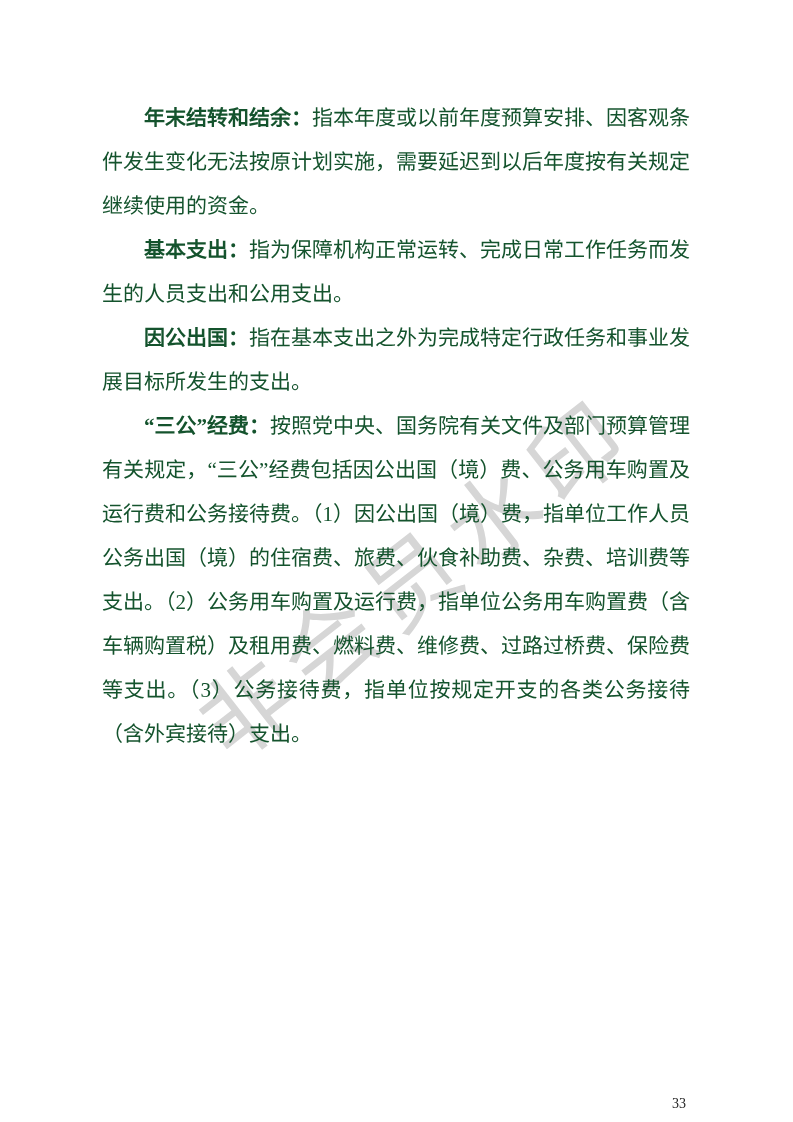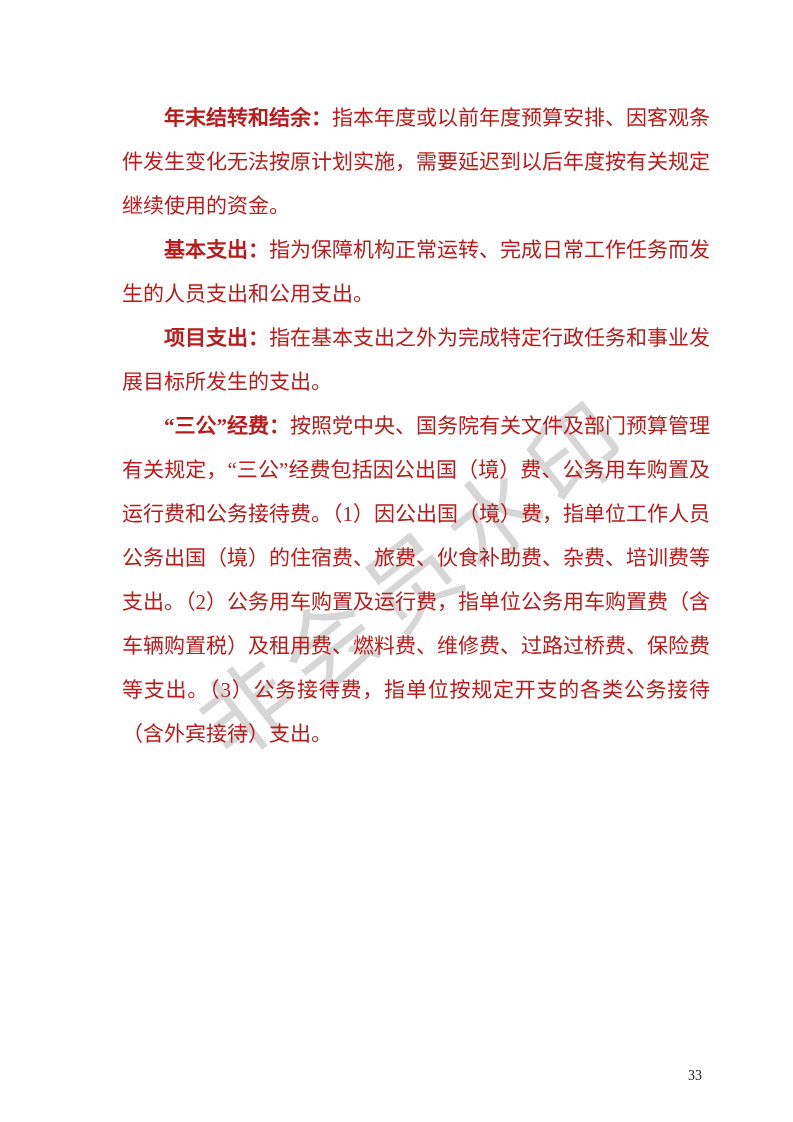--- a/index.html
+++ b/index.html
@@ -30,58 +30,57 @@
     font-family: "Liberation Serif", "DejaVu Serif", serif;
   }
   .content {
     position: absolute;
     left: 102px;
     top: 96px;
     width: 588px;
     z-index: 2;
     font-size: 21px;
     line-height: 44px;
-    color: #b91c1c;
+    color: #14532d;
     text-align: justify;
-    margin-left: 20px;
   }
   .content p {
     margin: 0;
     padding: 0;
     text-indent: 2em;
   }
   .term {
     font-weight: bold;
   }
   .page-number {
     position: absolute;
     left: 672px;
-    top: 1068px;
+    top: 1096px;
     width: 30px;
-    text-align: right;
+    text-align: left;
     font-size: 14px;
     color: #222222;
     z-index: 2;
     font-family: "Liberation Serif", "DejaVu Serif", serif;
   }
 </style>
 </head>
 <body>
 
 <div class="page">
 
   <div class="watermark">非会员水印</div>
 
   <div class="content">
 
     <p><span class="term">年末结转和结余：</span><span>指本年度或以前年度预算安排、因客观条件发生变化无法按原计划实施，需要延迟到以后年度按有关规定继续使用的资金。</span></p>
 
     <p><span class="term">基本支出：</span><span>指为保障机构正常运转、完成日常工作任务而发生的人员支出和公用支出。</span></p>
 
-    <p><span class="term">项目支出：</span><span>指在基本支出之外为完成特定行政任务和事业发展目标所发生的支出。</span></p>
+    <p><span class="term">因公出国：</span><span>指在基本支出之外为完成特定行政任务和事业发展目标所发生的支出。</span></p>
 
 
     <p><span class="term">“三公”经费：</span><span>按照党中央、国务院有关文件及部门预算管理有关规定，“三公”经费包括因公出国（境）费、公务用车购置及运行费和公务接待费。（1）因公出国（境）费，指单位工作人员公务出国（境）的住宿费、旅费、伙食补助费、杂费、培训费等支出。（2）公务用车购置及运行费，指单位公务用车购置费（含车辆购置税）及租用费、燃料费、维修费、过路过桥费、保险费等支出。（3）公务接待费，指单位按规定开支的各类公务接待（含外宾接待）支出。</span></p>
 
 
   </div>
 
   <div class="page-number">33</div>
 
 </div>

